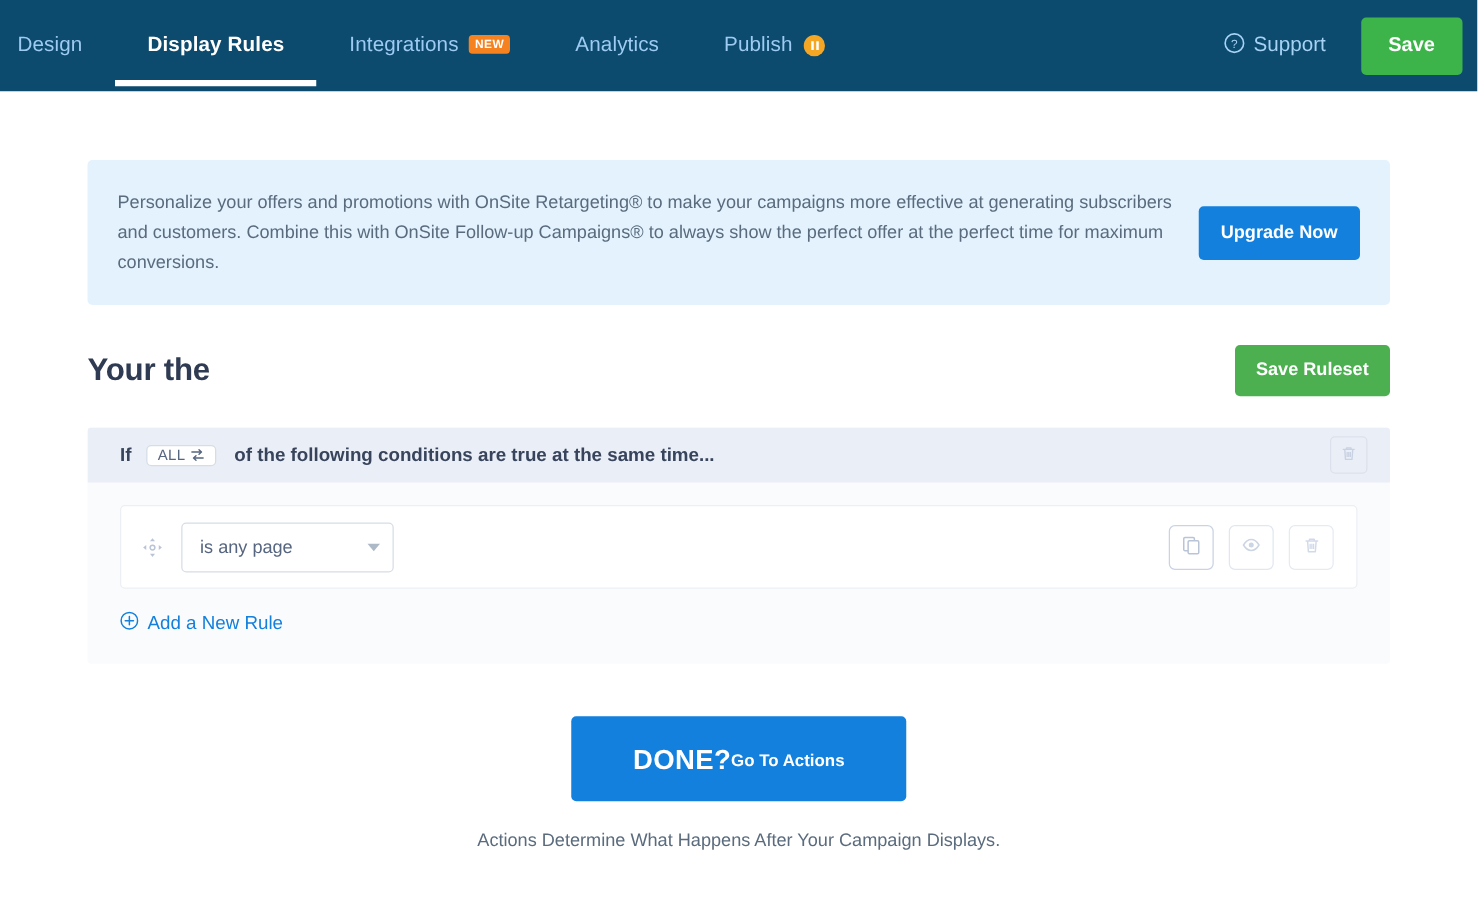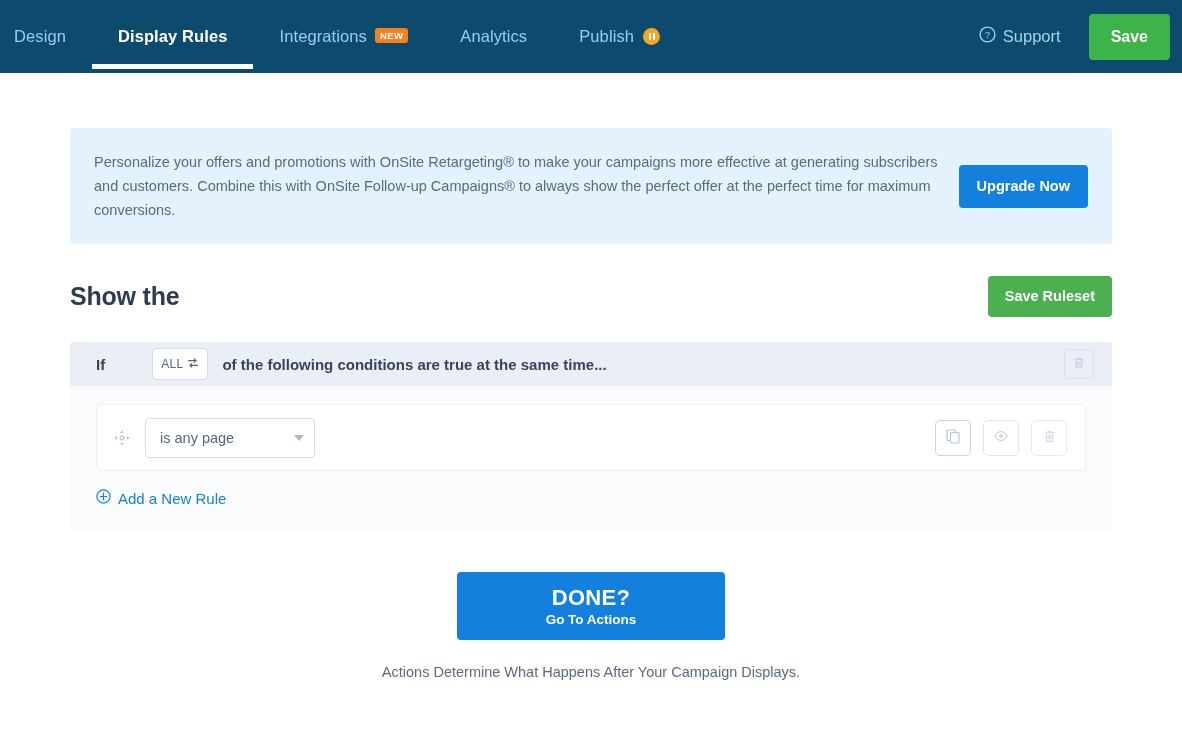--- a/index.html
+++ b/index.html
@@ -214,27 +214,26 @@
   .group-head .if-word {
     font-size: 15px;
     font-weight: bold;
     color: #38445c;
     margin-right: 12px;
   }
   .all-toggle {
     background: #ffffff;
     border: 1px solid #d6dde6;
     border-radius: 4px;
-    height: 32px;
+    height: 17px;
     display: inline-flex;
-    align-items: center;
+    align-items: flex-start;
     padding: 0 8px;
     cursor: pointer;
     margin-right: 14px;
-    margin-left: 35px;
   }
   .all-toggle .all-txt {
     font-size: 12px;
     color: #566580;
     letter-spacing: .3px;
     margin-right: 4px;
   }
   .group-head .cond-text {
     font-size: 15px;
     font-weight: bold;
@@ -336,21 +335,21 @@
   }
   .btn-done {
     background: #1380dd;
     border: none;
     border-radius: 4px;
     width: 268px;
     height: 68px;
     color: #ffffff;
     cursor: pointer;
     display: flex;
-    flex-direction: column;
+    flex-direction: row;
     align-items: center;
     justify-content: center;
     font-family: inherit;
   }
   .btn-done .done-main {
     font-size: 22px;
     font-weight: bold;
     letter-spacing: .3px;
     line-height: 25px;
   }
@@ -413,21 +412,21 @@
 </div>
 
 <div class="page">
 
   <div class="banner">
     <div class="banner-text">Personalize your offers and promotions with OnSite Retargeting® to make your campaigns more effective at generating subscribers and customers. Combine this with OnSite Follow-up Campaigns® to always show the perfect offer at the perfect time for maximum conversions.</div>
     <button class="btn-upgrade">Upgrade Now</button>
   </div>
 
   <div class="showrow">
-    <h1>Show the</h1>
+    <h1>Your the</h1>
 
 
     <div class="showrow-right">
       <button class="btn-ruleset green">Save Ruleset</button>
     </div>
   </div>
 
   <div class="group">
 
     <div class="group-head">

